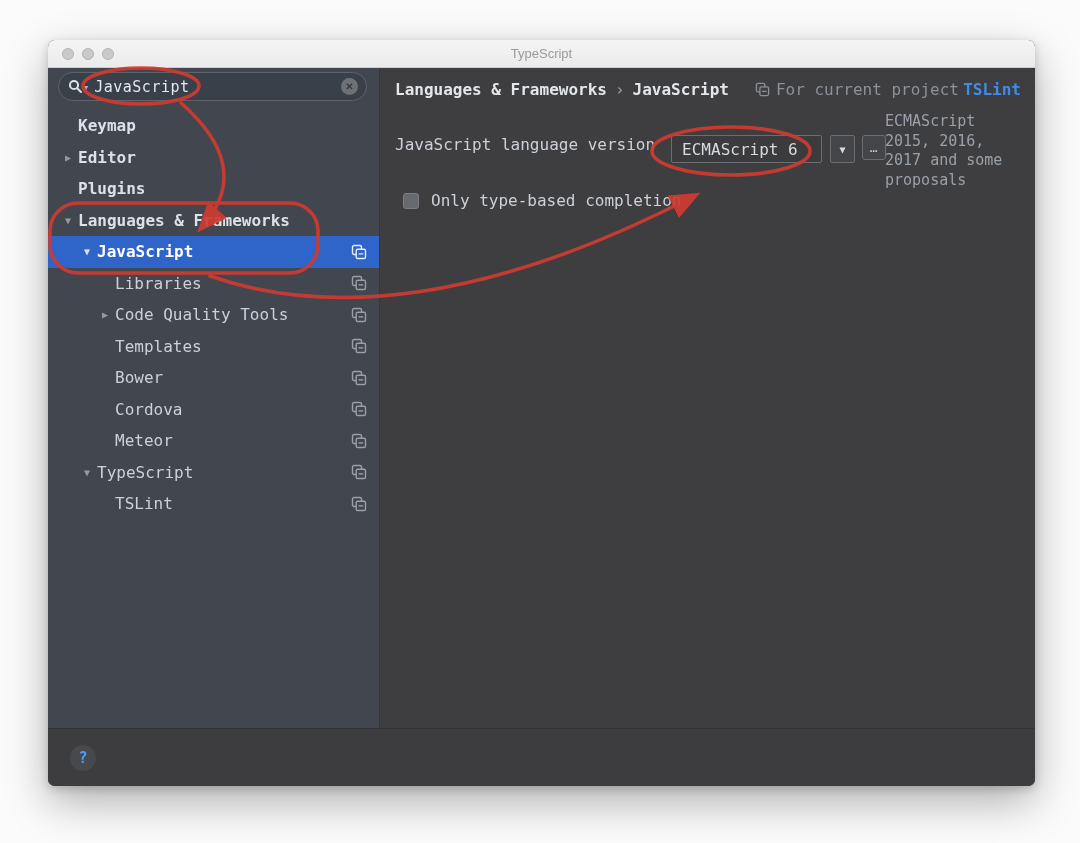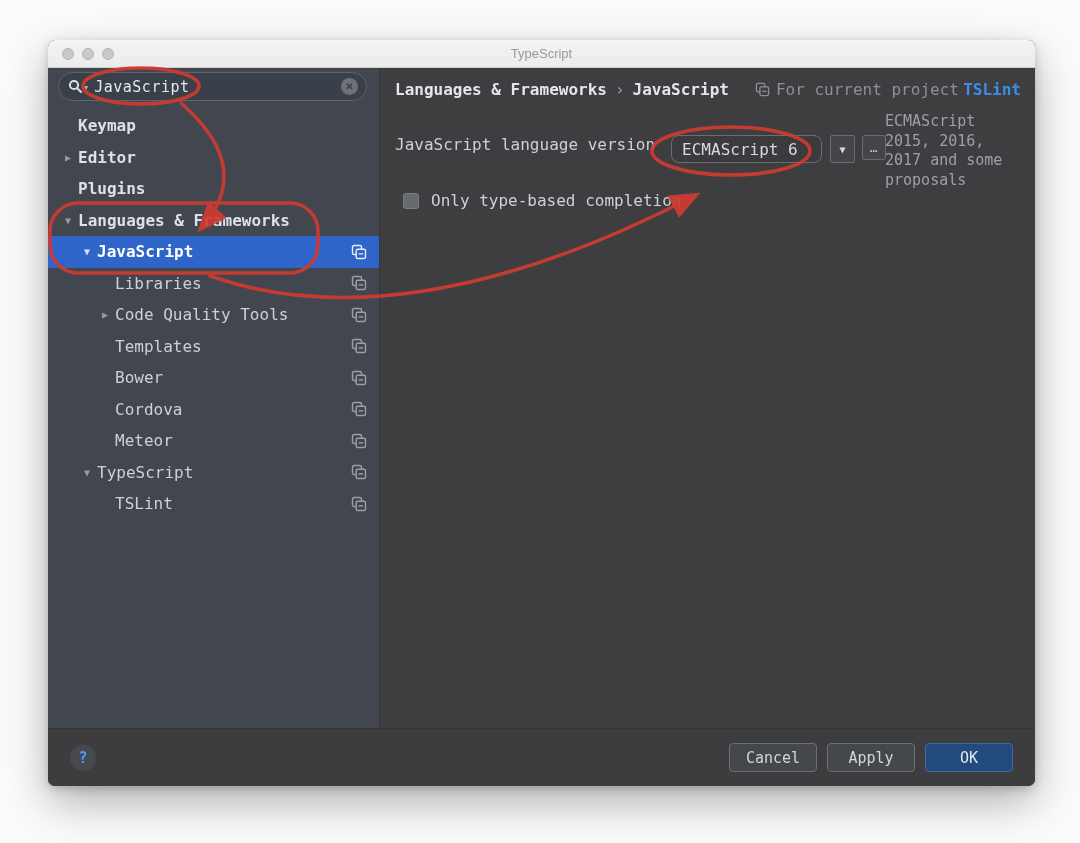--- a/index.html
+++ b/index.html
@@ -58,21 +58,21 @@
   .mhead { display:flex; align-items:center; padding:12px 14px 0 15px; font-size:16px; }
   .crumb-strong { font-weight:bold; color:#e3e6ea; white-space:nowrap; }
   .crumb-sep { color:#9aa0a8; margin:0 8px; }
   .scope { display:flex; align-items:center; margin-left:26px; color:#8b9099; white-space:nowrap; }
   .scope .copyicon { width:15px; height:15px; margin-right:6px; color:#8b9099; }
   .reset { margin-left:auto; color:#3d8de8; font-weight:bold; white-space:nowrap; }
 
   .form-row { display:flex; align-items:flex-start; margin:36px 0 0 15px; }
   .fv-label { font-size:16px; color:#ccd1d8; margin-right:16px; white-space:nowrap; }
   .combo {
-    height:28px; width:151px; border:1px solid #6a6e73; background:#3b3b3d; border-radius:8px;
+    height:28px; width:151px; border:1px solid #6a6e73; background:#3b3b3d; border-radius:2px;
     display:flex; align-items:center; padding:0 10px; font-size:16px; color:#d6dade; white-space:nowrap;
   }
   .combo-arrow-btn {
     margin-left:8px; width:25px; height:28px; border:1px solid #6a6e73; background:#434548;
     border-radius:2px; display:flex; align-items:center; justify-content:center;
     font-size:10px; color:#d6dade;
   }
   .more-btn {
     margin-left:7px; width:24px; height:25px; border:1px solid #6a6e73; background:#434548;
     border-radius:3px; display:flex; align-items:center; justify-content:center;
@@ -271,25 +271,20 @@
         <div class="check-row">
           <span class="checkbox"></span>
           <span class="check-label">Only type-based completion</span>
         </div>
       </div>
     </div>
 
     <div class="footer">
       <div class="help-btn">
         <span>?</span>
-      </div>
-      <div class="btns">
-        <div class="btn">Cancel</div>
-        <div class="btn">Apply</div>
-        <div class="btn primary">OK</div>
       </div>
     </div>
   </div>
 
   <svg class="overlay" viewBox="0 0 1080 843" xmlns="http://www.w3.org/2000/svg">
     <defs>
       <marker id="ah" orient="auto" markerWidth="10" markerHeight="9" refX="6.5" refY="3.5">
         <path d="M0,0 L8.5,3.5 L0,7 z" fill="#cf3b30"></path>
       </marker>
     </defs>

